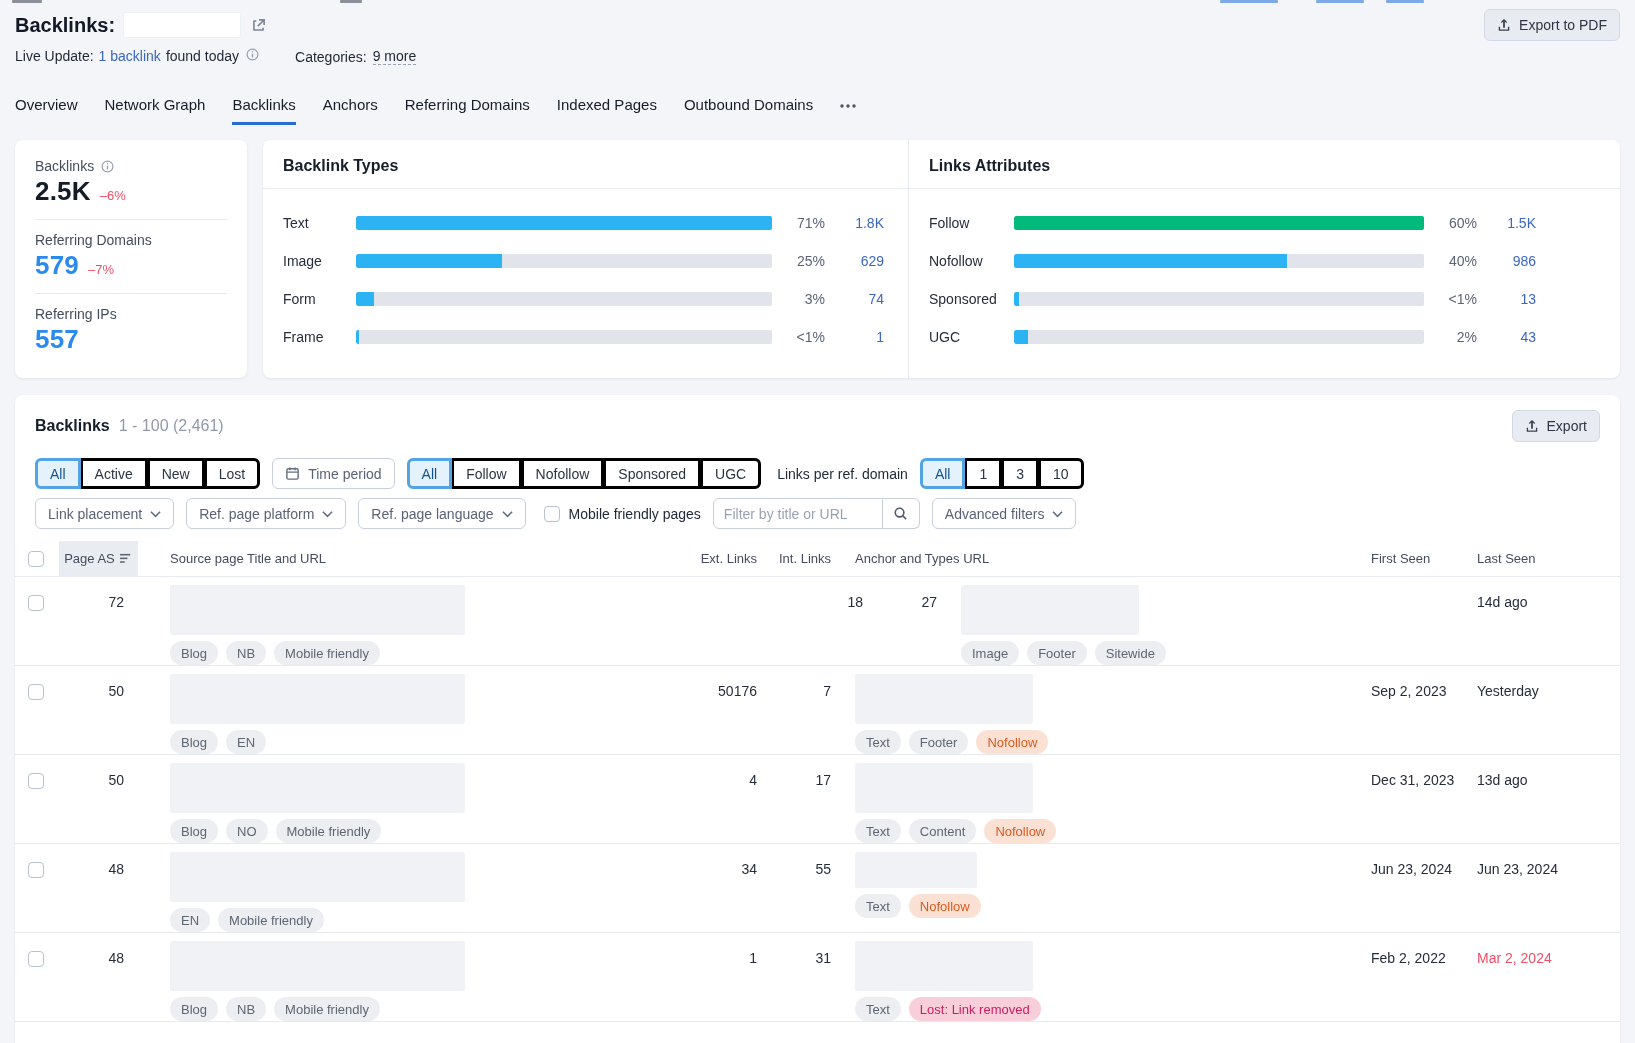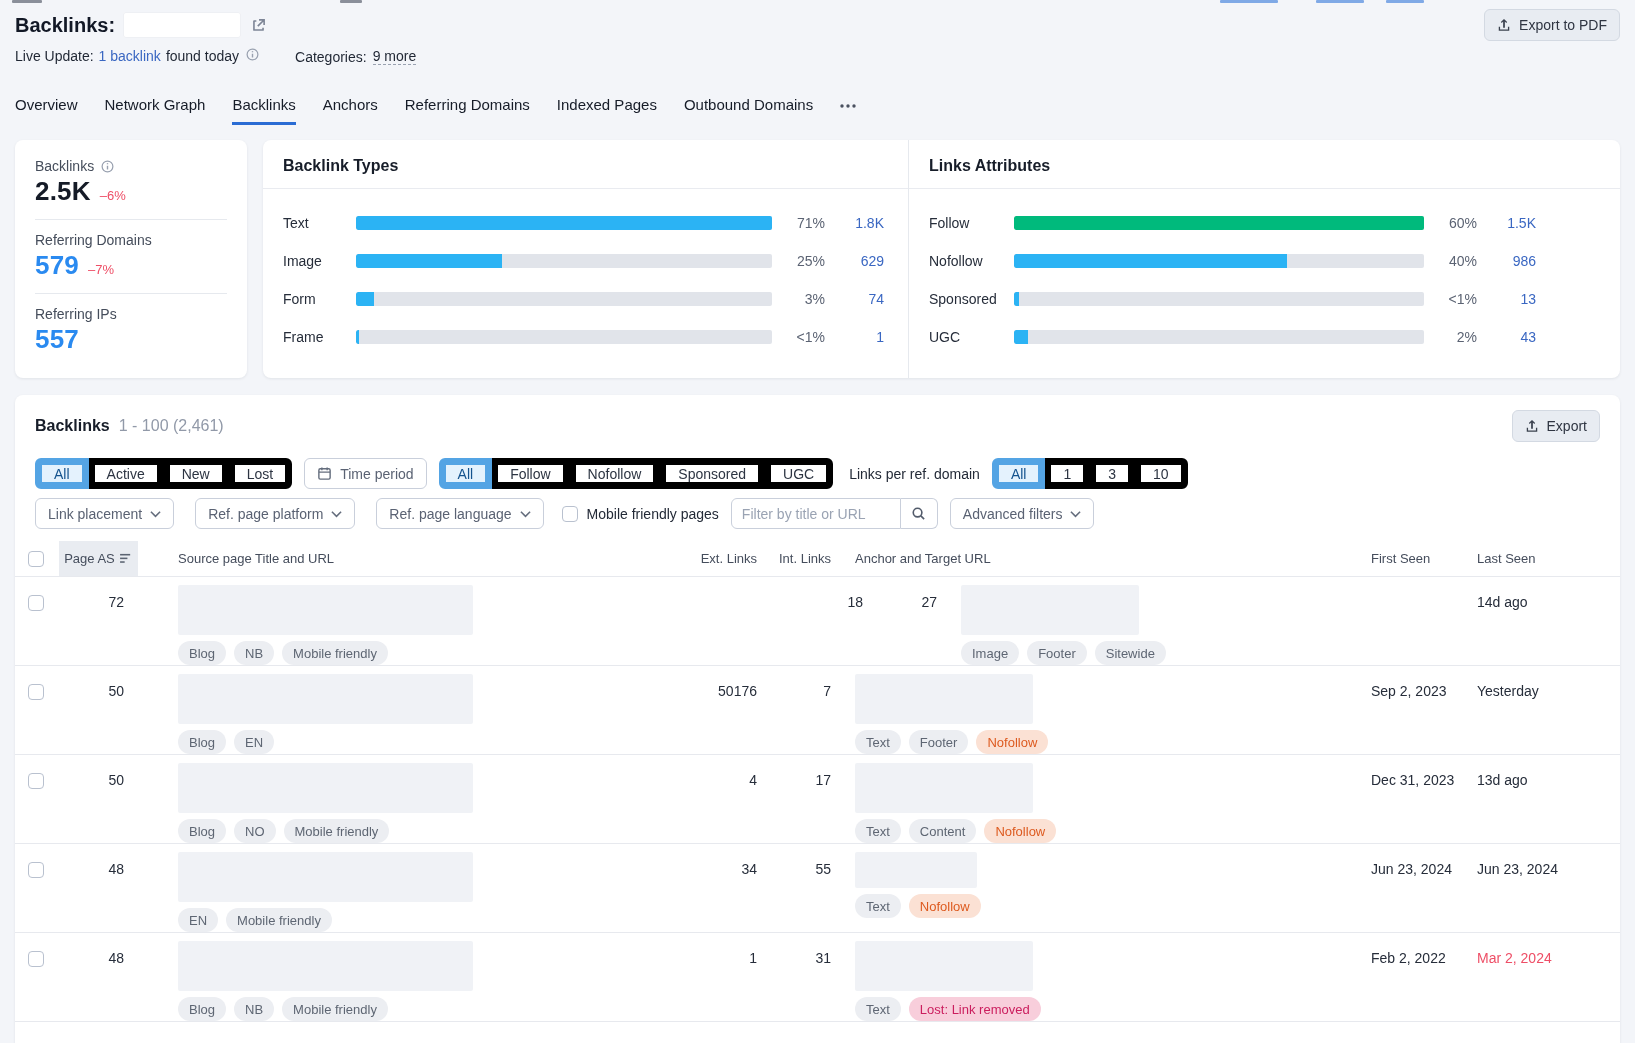--- a/index.html
+++ b/index.html
@@ -62,21 +62,21 @@
   
   .table-card { margin-top:17px; height:700px; overflow:hidden; }
   .tc-head { display:flex; align-items:center; padding:15px 20px 8px; }
   .tc-title { font-size:16px; font-weight:700; color:#171d29; }
   .tc-range { font-size:16px; color:#9199a8; margin-left:9px; font-weight:400; }
 
   .filters { padding:8px 20px 12px; }
   .frow { display:flex; align-items:center; gap:12px; }
   .frow + .frow { margin-top:9px; }
   .seg { display:inline-flex; }
-  .seg-opt { height:31px; display:inline-flex; align-items:center; padding:0 12px; border:7px solid #000000; margin-left:-1px; font-size:14px; color:#2c3442; cursor:pointer; background:#fff; }
+  .seg-opt { height:31px; display:inline-flex; align-items:center; padding:0 12px; border:3px solid #000000; margin-left:-1px; font-size:14px; color:#2c3442; cursor:pointer; background:#fff; }
   .seg-opt:first-child { border-radius:6px 0 0 6px; margin-left:0; }
   .seg-opt:last-child { border-radius:0 6px 6px 0; }
   .seg-opt.selected { background:var(--seg-selected-bg,#e4f2fd); border-color:var(--seg-selected-border,#54a4e4); color:#14538e; position:relative; z-index:1; }
   .btn-outline { display:inline-flex; align-items:center; gap:8px; height:31px; padding:0 12px; border:1px solid #c9cfdb; border-radius:6px; background:#fff; font-size:14px; color:#5a6273; cursor:pointer; font-family:inherit; }
   .btn-outline svg { color:#646d7d; flex:none; }
   .flabel { font-size:14px; color:#232a37; margin-left:4px; }
   .chk { width:16px; height:16px; border:1px solid #b9c1cf; border-radius:4px; background:#fff; display:inline-block; flex:none; cursor:pointer; }
   .chk-wrap { display:inline-flex; align-items:center; gap:9px; margin-left:6px; }
   .chk-label { font-size:14px; color:#232a37; }
   .search-group { display:inline-flex; }
@@ -84,21 +84,21 @@
   .search-input::placeholder { color:#9aa3b3; }
   .search-btn { width:37px; height:31px; border:1px solid #c9cfdb; border-left:none; border-radius:0 6px 6px 0; background:#fff; display:inline-flex; align-items:center; justify-content:center; color:#525b6b; cursor:pointer; }
 
   
   .thead { display:flex; align-items:stretch; height:36px; border-bottom:1px solid #e7e9ee; font-size:13px; color:#454d5c; }
   .cell { flex:none; }
   .c-check { width:44px; padding-left:13px; display:flex; align-items:center; }
   .c-pageas { width:79px; }
   .thead .c-pageas { background:#e9ecf1; display:flex; align-items:center; justify-content:center; gap:5px; }
   .sort-ico { color:#5c6472; }
-  .c-source { flex:1 1 auto; padding-left:32px; display:flex; align-items:center;margin-left:8px; }
+  .c-source { flex:1 1 auto; padding-left:32px; display:flex; align-items:center; }
   .c-ext { width:60px; text-align:right; display:flex; align-items:center; justify-content:flex-end; }
   .c-int { width:74px; text-align:right; display:flex; align-items:center; justify-content:flex-end; }
   .c-anchor { width:540px; padding-left:24px; display:flex; align-items:center; }
   .c-first { width:106px; display:flex; align-items:center; }
   .c-last { width:143px; padding-right:16px; display:flex; align-items:center; }
 
   .trow { display:flex; border-bottom:1px solid #e7e9ee; min-height:86px; font-size:14px; color:#262d3a; background:#fff; }
   .trow .cell { display:block; }
   .trow .c-check { display:flex; align-items:flex-start; padding-top:18px; }
   .trow .c-pageas { text-align:right; padding:17px 14px 0 0; }
@@ -336,21 +336,21 @@
             </div>
           <span class="flabel">Links per ref. domain</span>
           <div class="seg">
               <span class="seg-opt selected">All</span>
               <span class="seg-opt">1</span>
               <span class="seg-opt">3</span>
               <span class="seg-opt">10</span>
             </div>
         </div>
         <div class="frow">
-          <span style="display:inline-flex;gap:21px;">
+          <span style="display:inline-flex;gap:12px;">
               <button class="btn-outline">
                 <span>Link placement</span>
                 <span class="ico">
                   <svg width="11" height="8" viewBox="0 0 12 8" fill="none" stroke="currentColor" stroke-width="1.7">
                     <path d="M1 1.5l5 5 5-5"></path>
                   </svg>
                 </span>
               </button>
               <button class="btn-outline">
                 <span>Ref. page platform</span>
@@ -412,21 +412,21 @@
         <div class="cell c-source">
             <span>Source page Title and URL</span>
           </div>
         <div class="cell c-ext">
             <span>Ext. Links</span>
           </div>
         <div class="cell c-int">
             <span>Int. Links</span>
           </div>
         <div class="cell c-anchor">
-            <span>Anchor and Target URL</span>
+            <span>Anchor and Types URL</span>
           </div>
         <div class="cell c-first">
             <span>First Seen</span>
           </div>
         <div class="cell c-last">
             <span>Last Seen</span>
           </div>
       </div>
 
       <div>

